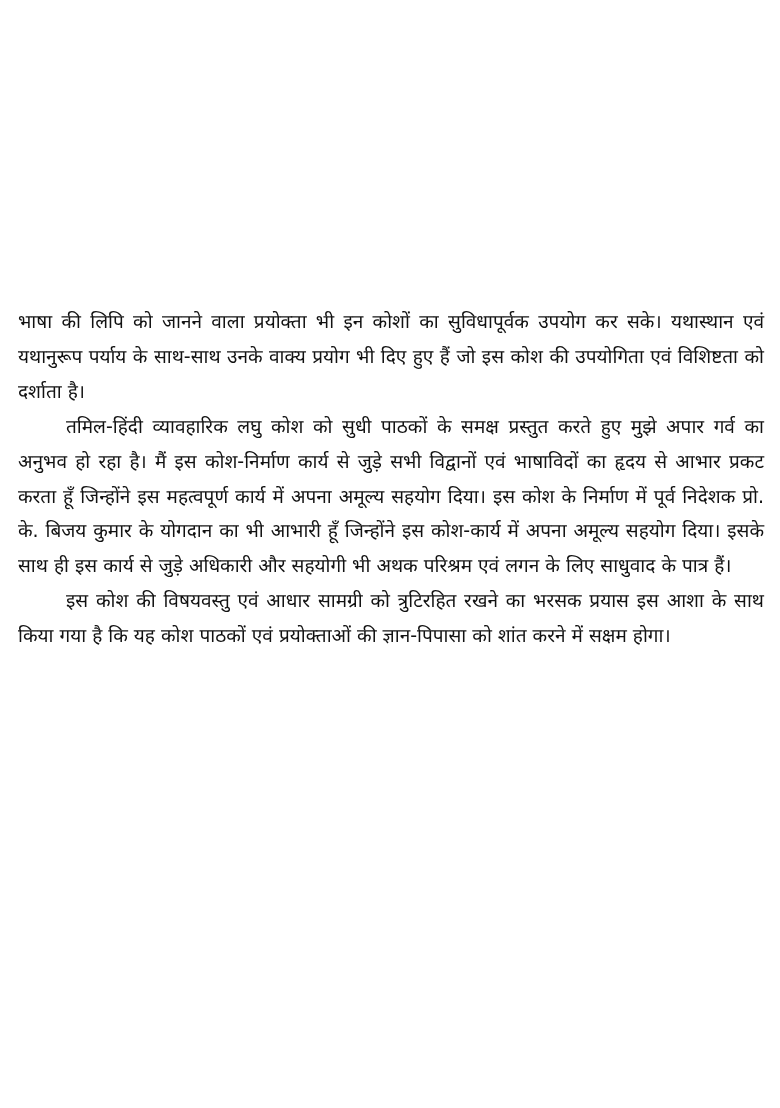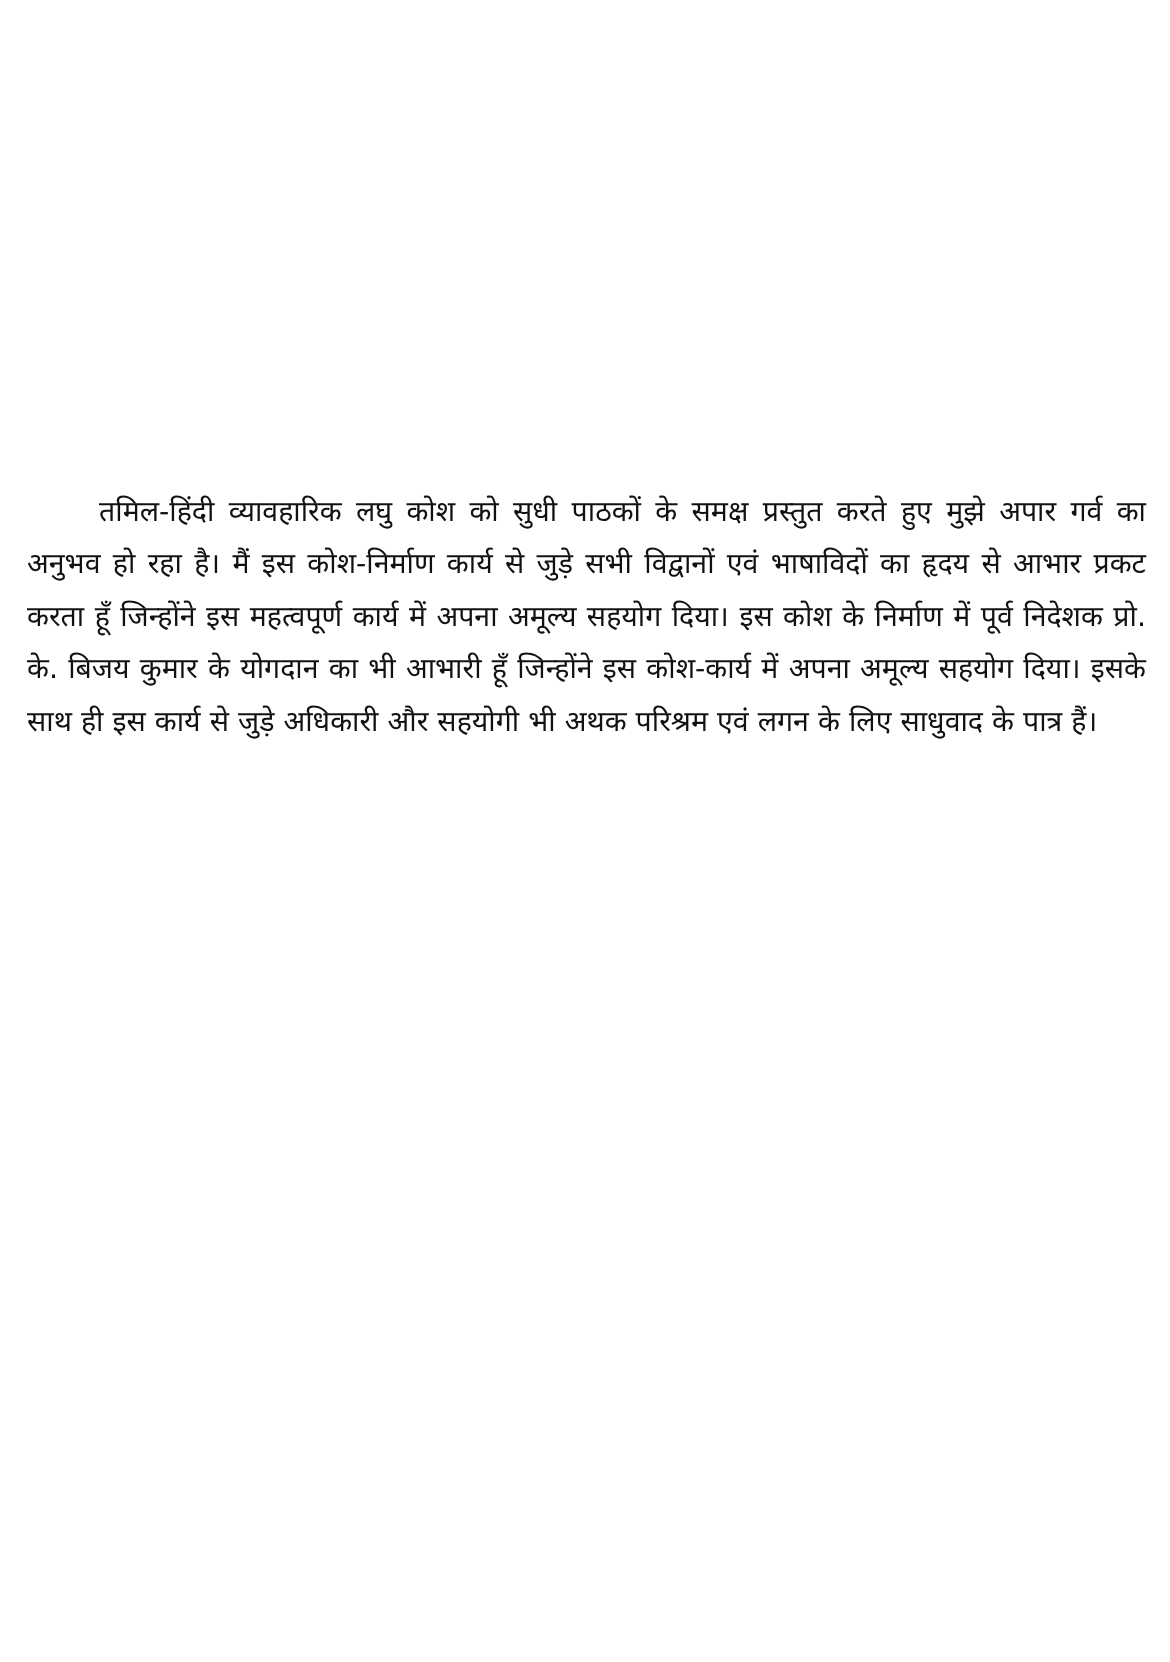--- a/index.html
+++ b/index.html
@@ -23,21 +23,22 @@
     }
     .para {
       margin: 0;
       font-size: 19px;
       line-height: 34.9px;
       text-align: justify;
       text-align-last: left;
     }
     .para.indent {
       text-indent: 48px;
-      margin-top: 20px;
     }
   </style>
 </head>
 <body>
 
 <div class="page">
+  <p class="para">भाषा की लिपि को जानने वाला प्रयोक्ता भी इन कोशों का सुविधापूर्वक उपयोग कर सके। यथास्थान एवं यथानुरूप पर्याय के साथ-साथ उनके वाक्य प्रयोग भी दिए हुए हैं जो इस कोश की उपयोगिता एवं विशिष्टता को दर्शाता है।</p>
   <p class="para indent">तमिल-हिंदी व्यावहारिक लघु कोश को सुधी पाठकों के समक्ष प्रस्तुत करते हुए मुझे अपार गर्व का अनुभव हो रहा है। मैं इस कोश-निर्माण कार्य से जुड़े सभी विद्वानों एवं भाषाविदों का हृदय से आभार प्रकट करता हूँ जिन्होंने इस महत्वपूर्ण कार्य में अपना अमूल्य सहयोग दिया। इस कोश के निर्माण में पूर्व निदेशक प्रो. के. बिजय कुमार के योगदान का भी आभारी हूँ जिन्होंने इस कोश-कार्य में अपना अमूल्य सहयोग दिया। इसके साथ ही इस कार्य से जुड़े अधिकारी और सहयोगी भी अथक परिश्रम एवं लगन के लिए साधुवाद के पात्र हैं।</p>
+  <p class="para indent">इस कोश की विषयवस्तु एवं आधार सामग्री को त्रुटिरहित रखने का भरसक प्रयास इस आशा के साथ किया गया है कि यह कोश पाठकों एवं प्रयोक्ताओं की ज्ञान-पिपासा को शांत करने में सक्षम होगा।</p>
 </div>
 
 </body></html>

